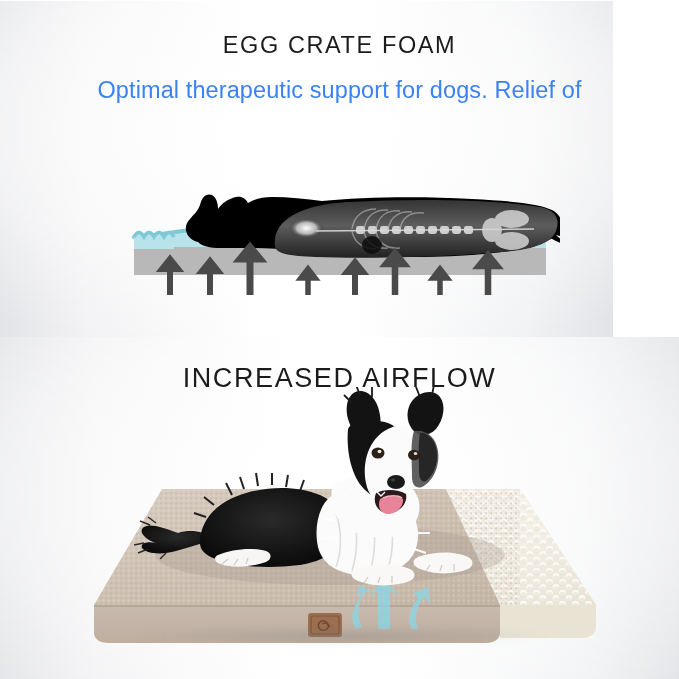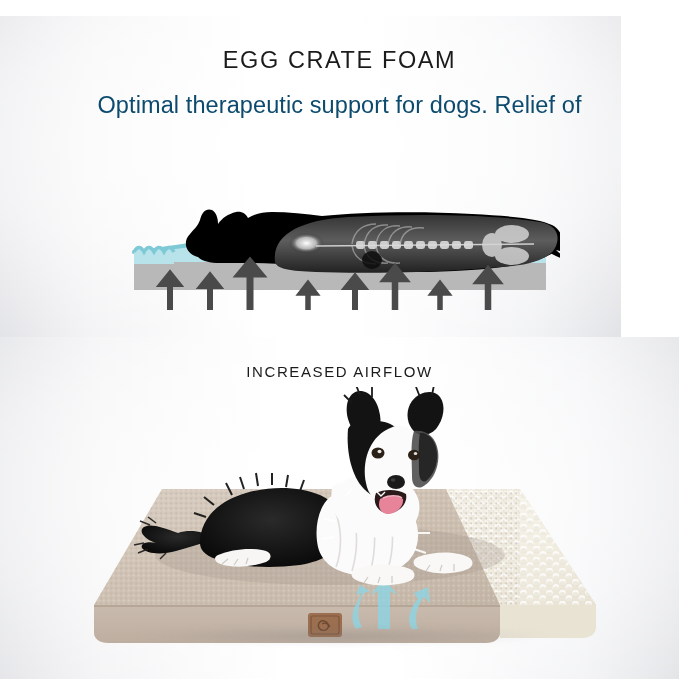--- a/index.html
+++ b/index.html
@@ -11,40 +11,40 @@
   .page{position:relative;width:679px;height:679px;overflow:hidden;}
 
   
   .bg-grad{
     position:absolute;left:0;top:0;width:100%;height:100%;
     background:
       linear-gradient(to right,#e3e4e7 0%,#f2f2f4 14%,#ffffff 42%,#ffffff 58%,#f1f2f4 86%,#e2e3e6 100%);
   }
 
   
-  .panel-top{position:absolute;left:0;top:16px;width:613px;height:337px;overflow:hidden;padding-left:8px;}
+  .panel-top{position:absolute;left:0;top:1px;width:613px;height:337px;overflow:hidden;}
   .panel-top .sheen{
     position:absolute;left:0;top:0;width:100%;height:100%;
     background:radial-gradient(120% 85% at 50% 38%,rgba(255,255,255,.95) 0%,rgba(255,255,255,.55) 45%,rgba(255,255,255,0) 78%);
   }
   .divider{
     position:absolute;left:0;top:336px;width:679px;height:1px;
     background:linear-gradient(to right,rgba(255,255,255,0) 0%,rgba(0,0,0,.07) 18%,rgba(0,0,0,.10) 50%,rgba(0,0,0,.07) 82%,rgba(255,255,255,0) 100%);
   }
 
   .heading{
     position:absolute;left:0;width:679px;text-align:center;
     color:#1b1b1b;font-weight:400;letter-spacing:1.6px;
   }
   .heading.h-top{top:31px;font-size:23.5px;}
-  .heading.h-bot{top:363px;font-size:15px;}
+  .heading.h-bot{top:363px;font-size:27px;}
 
   .subtitle{
     position:absolute;left:28px;top:74px;width:623px;
-    text-align:center;color:#0c4a6e;
+    text-align:center;color:#3b82f6;
     font-size:23.5px;line-height:31px;font-weight:300;letter-spacing:.1px;
   }
   .subtitle .ln{display:block;white-space:nowrap;}
 
   
   .panel-bot{position:absolute;left:0;top:337px;width:679px;height:342px;overflow:hidden;}
   .panel-bot .sheen{
     position:absolute;left:0;top:0;width:100%;height:100%;
     background:radial-gradient(110% 90% at 50% 46%,rgba(255,255,255,.92) 0%,rgba(255,255,255,.45) 50%,rgba(255,255,255,0) 80%);
   }

